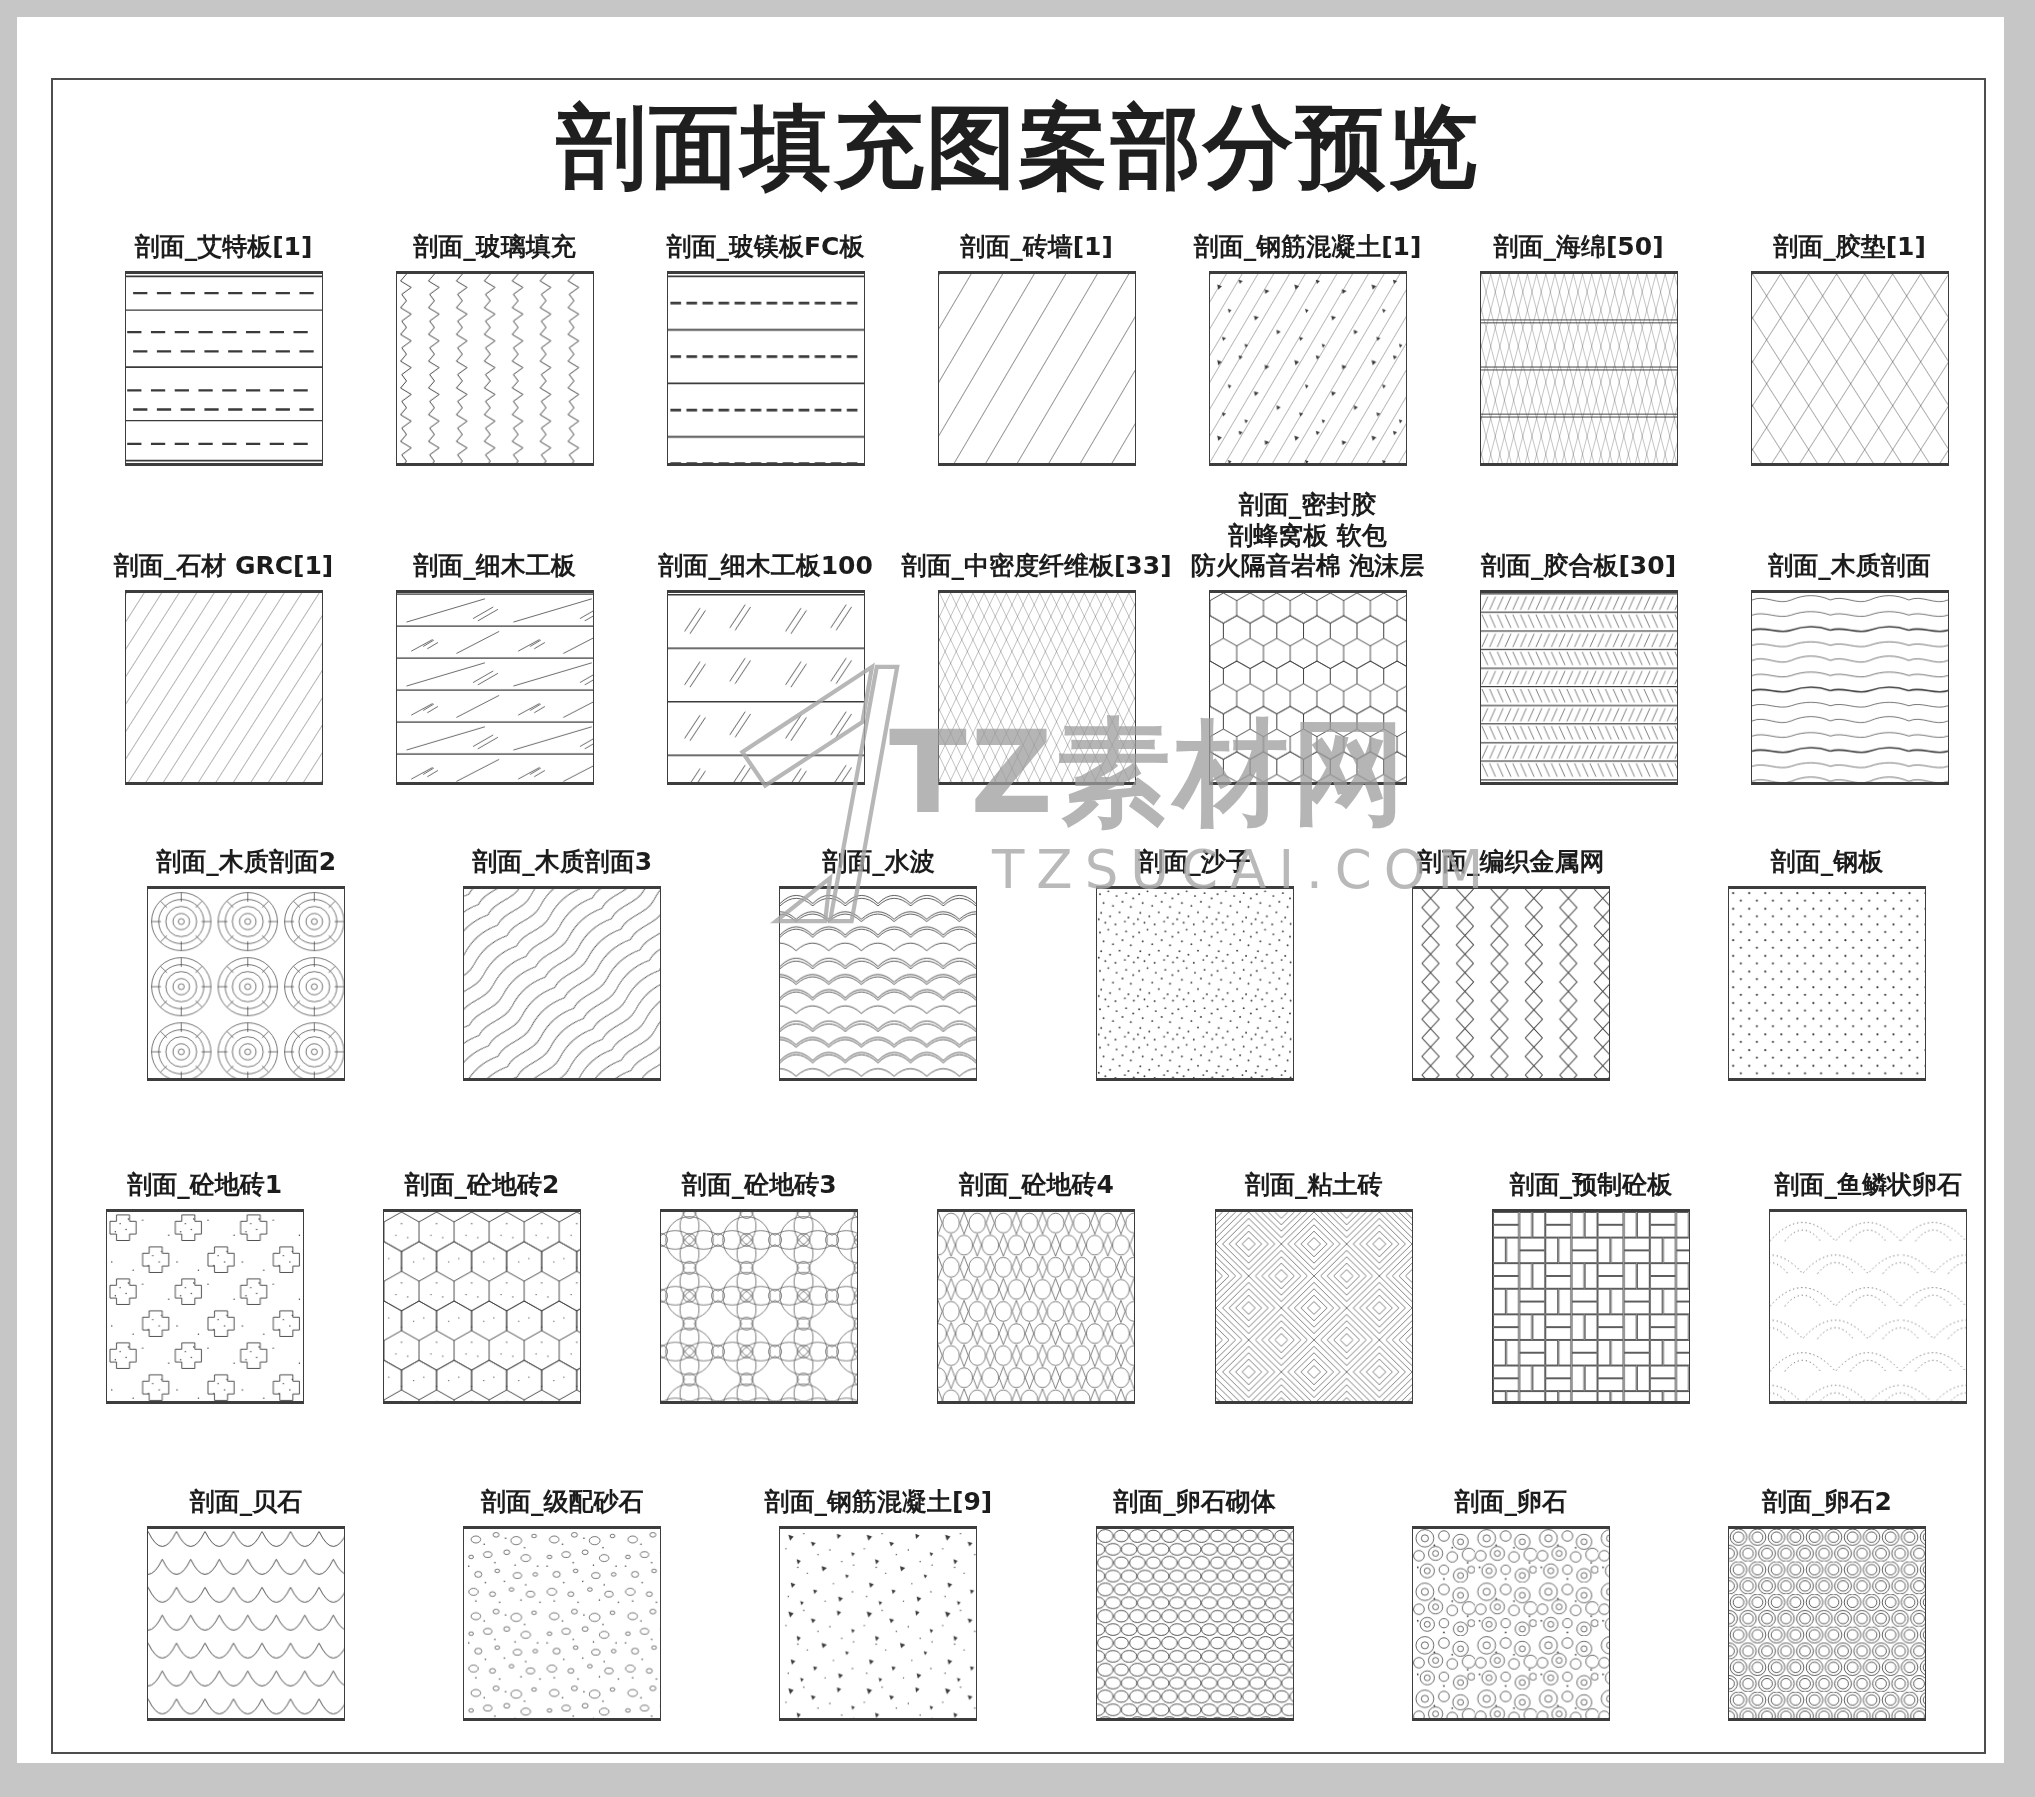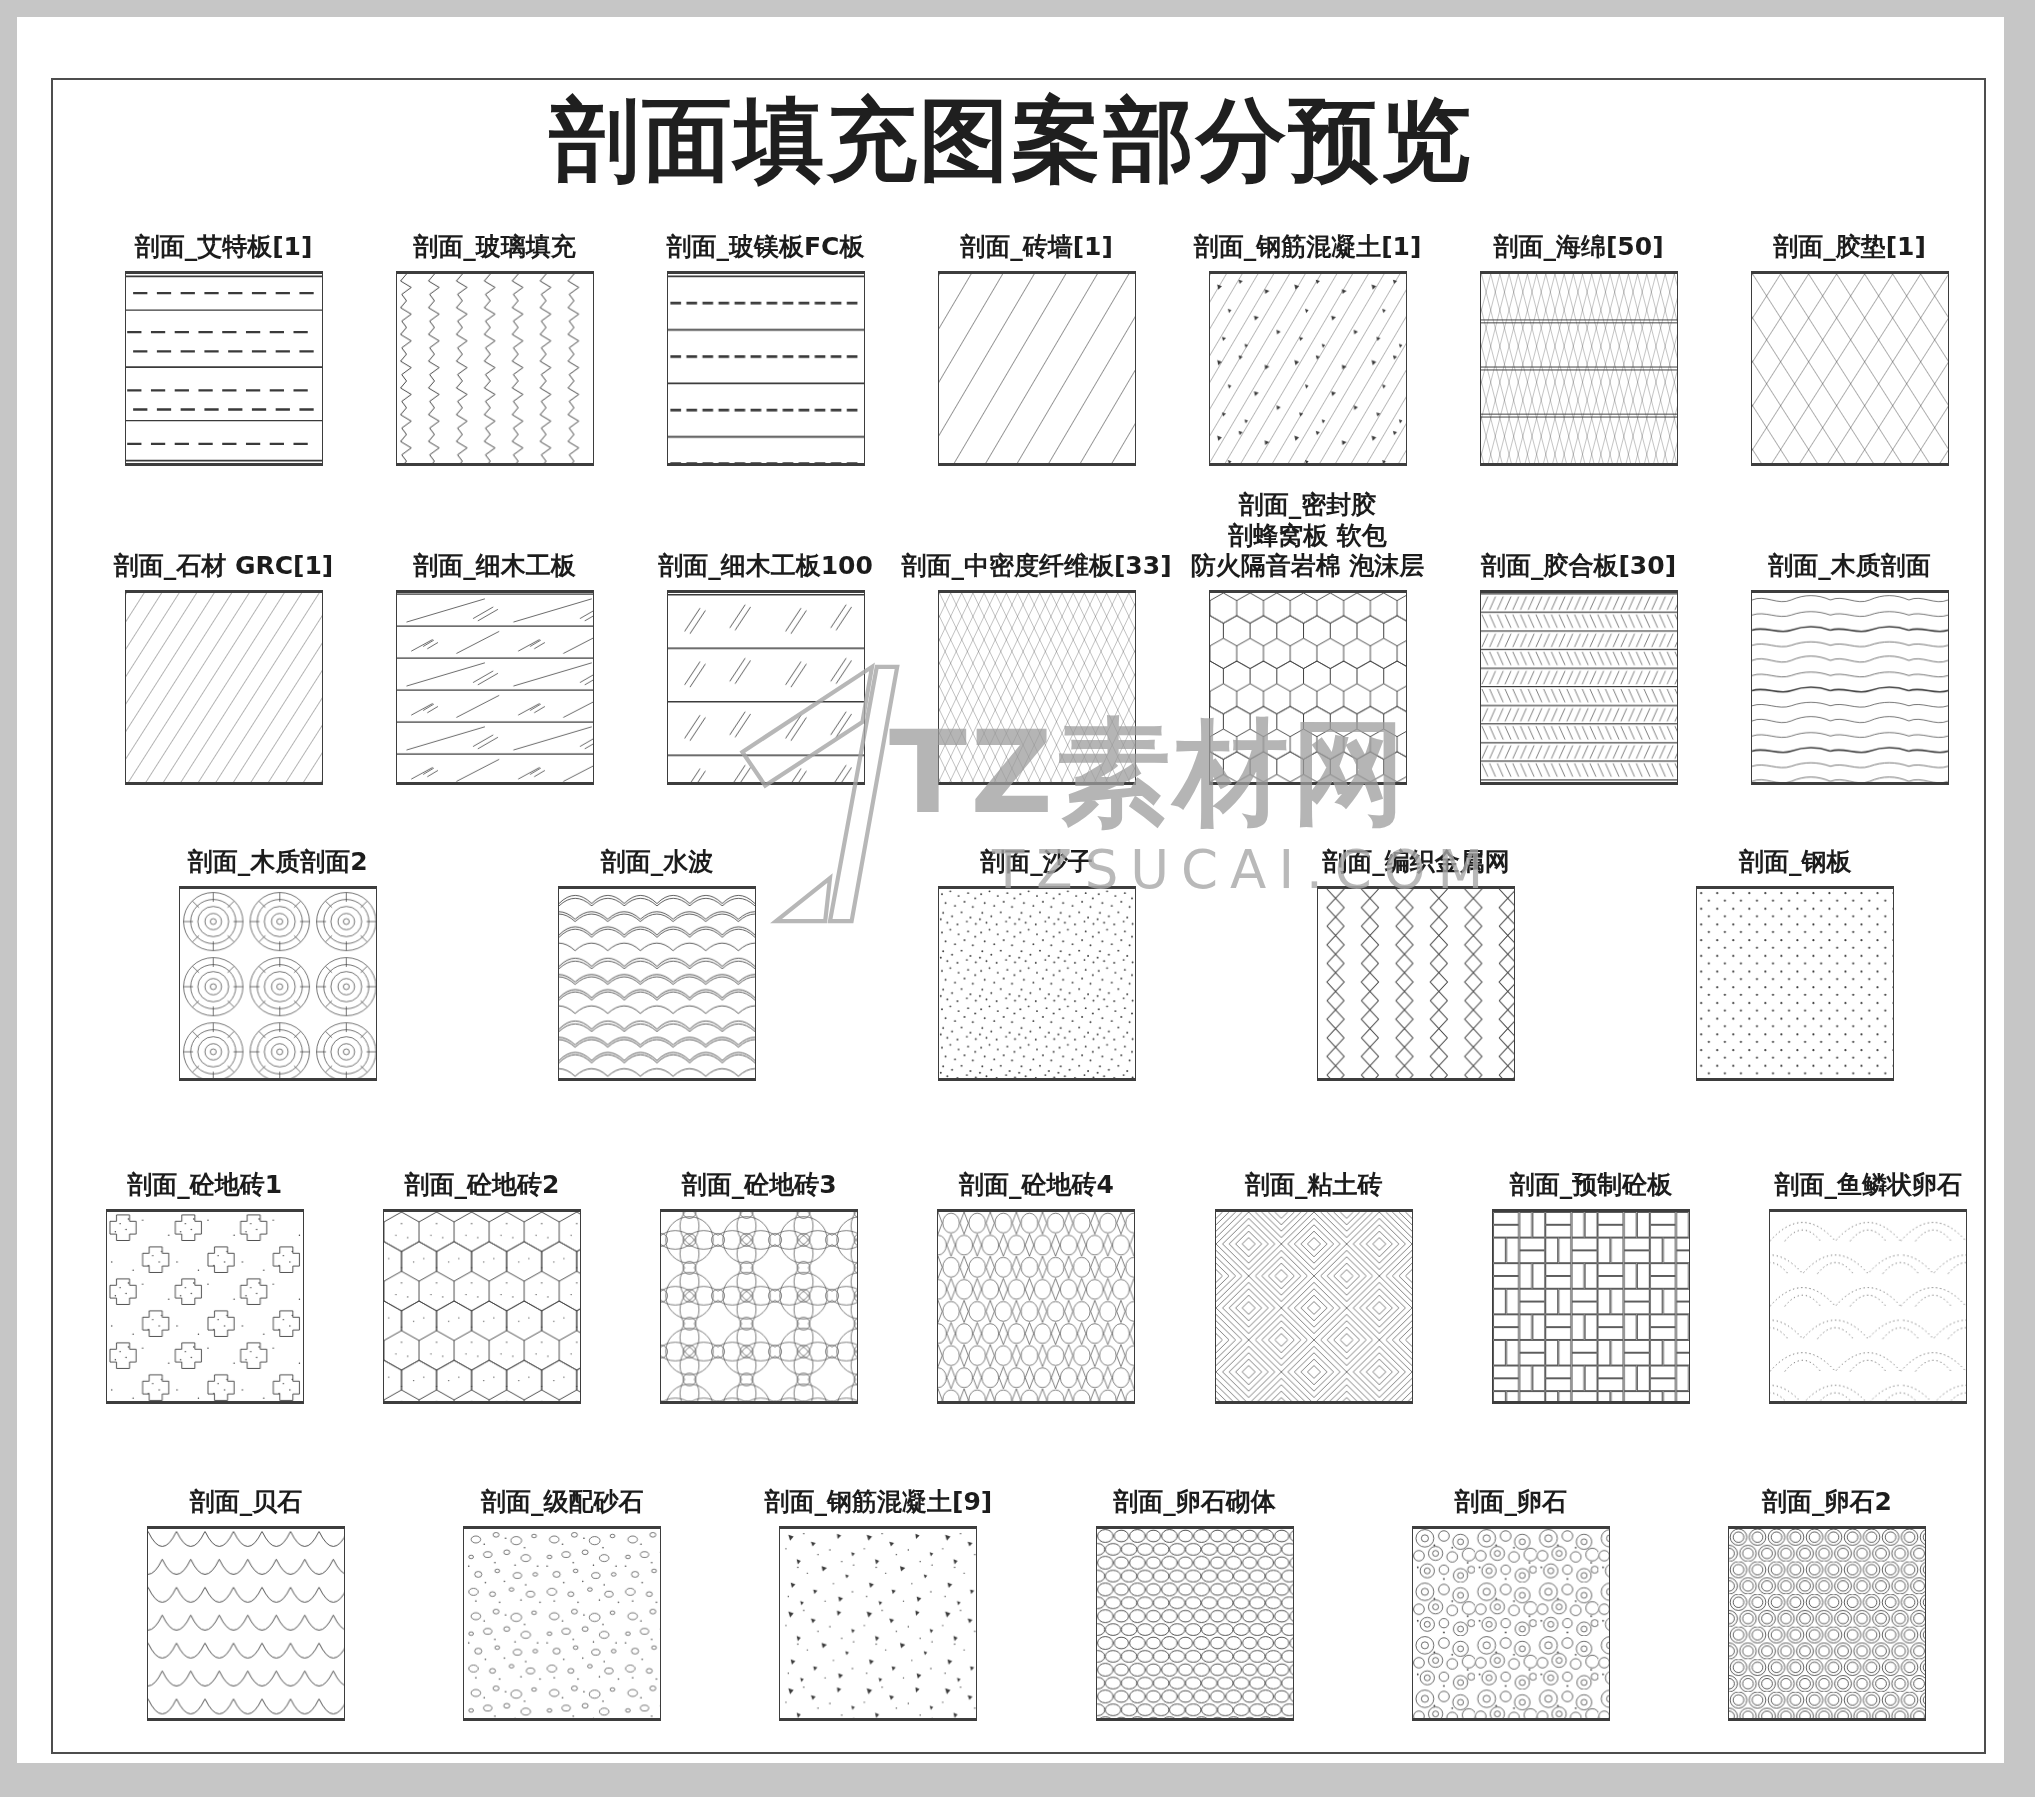--- a/index.html
+++ b/index.html
@@ -1,20 +1,20 @@
 <!DOCTYPE html>
 <html style="font-size:9.6px"><head>
 <meta charset="utf-8">
 <style>
   html,body{margin:0;padding:0;}
   body{font-family:"DejaVu Sans","Liberation Sans",sans-serif;background:#ffffff;}
   .canvas{position:relative;width:2035px;height:1797px;background:#c6c6c6;overflow:hidden;}
   .sheet{position:absolute;left:17px;top:17px;right:31px;bottom:34px;background:#ffffff;}
   .frame{position:absolute;left:34px;top:61px;width:1931px;height:1672px;border:2.4px solid #4d4d4d;background:#fff;}
-  .title{position:absolute;top:62px;left:0;width:100%;text-align:center;font-size:90px;font-weight:900;color:#1f1f1f;letter-spacing:2.4px;margin:1px;}
+  .title{position:absolute;top:62px;left:0;width:100%;text-align:center;font-size:90px;font-weight:900;color:#1f1f1f;letter-spacing:2.4px;margin:8px;}
   .prow{position:absolute;left:71px;width:1897px;display:flex;}
   .tile{flex:1;display:flex;flex-direction:column;align-items:center;justify-content:flex-end;}
   .lab{margin-bottom:8.4px;font-size:25px;font-weight:700;color:#1c1c1c;text-align:center;line-height:1.22;white-space:pre-line;}
   .sw{width:198px;height:195px;box-sizing:border-box;border:1.8px solid #3d3d3d;border-top-width:3px;border-bottom-width:3px;background:#fff;}
   .sw svg{display:block;}
   .wm{position:absolute;left:0;top:0;right:0;bottom:0;pointer-events:none;z-index:6;}
   .wm-brand{position:absolute;left:872px;top:680px;font-size:114px;font-weight:700;color:#9d9d9d;opacity:.75;letter-spacing:3.6px;}
   .wm-domain{position:absolute;left:975px;top:822px;font-size:53px;font-weight:400;color:#a8a8a8;opacity:.8;letter-spacing:12px;}
   .wm-logo{position:absolute;left:717px;top:633px;opacity:.8;}
 </style>
@@ -298,20 +298,33 @@
                       <circle cx="56" cy="56" r="50"></circle>
                       <circle cx="56" cy="56" r="38"></circle>
                       <circle cx="56" cy="56" r="26"></circle>
                       <circle cx="56" cy="56" r="14"></circle>
                       <circle cx="56" cy="56" r="5"></circle>
                       <path d="M56,6 V22 M56,106 V90 M6,56 H22 M106,56 H90 M21,21 L32,32 M91,21 L80,32 M21,91 L32,80 M91,91 L80,80"></path>
                     </g>
                   </pattern>
                 </defs>
                 <rect width="330" height="325" fill="url(#p2_0)"></rect>
+              </svg>
+            </div>
+          </div>
+          <div class="tile">
+            <div class="lab">剖面_木质剖面3</div>
+            <div class="sw">
+              <svg viewBox="0 0 330 325" width="100%" height="100%" preserveAspectRatio="none">
+                <defs>
+                  <pattern id="p2_1" width="150" height="24" patternUnits="userSpaceOnUse" patternTransform="rotate(-42)">
+                    <path d="M0,12 C25,2 50,22 75,12 S125,2 150,12" fill="none" stroke="#3a3a3a" stroke-width="1.3"></path>
+                  </pattern>
+                </defs>
+                <rect width="330" height="325" fill="url(#p2_1)"></rect>
               </svg>
             </div>
           </div>
           <div class="tile">
             <div class="lab">剖面_水波</div>
             <div class="sw">
               <svg viewBox="0 0 330 325" width="100%" height="100%" preserveAspectRatio="none">
                 <defs>
                   <pattern id="p2_3" width="110" height="108" patternUnits="userSpaceOnUse">
                     <g fill="none" stroke="#3a3a3a" stroke-width="1.4">

